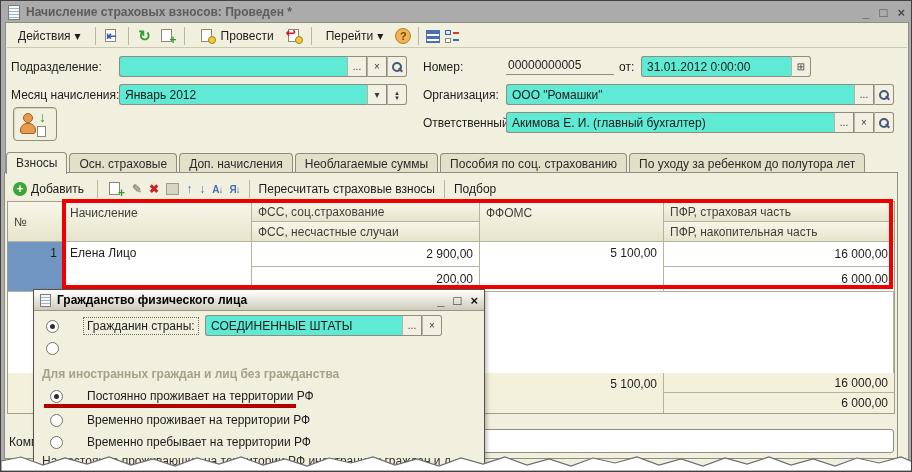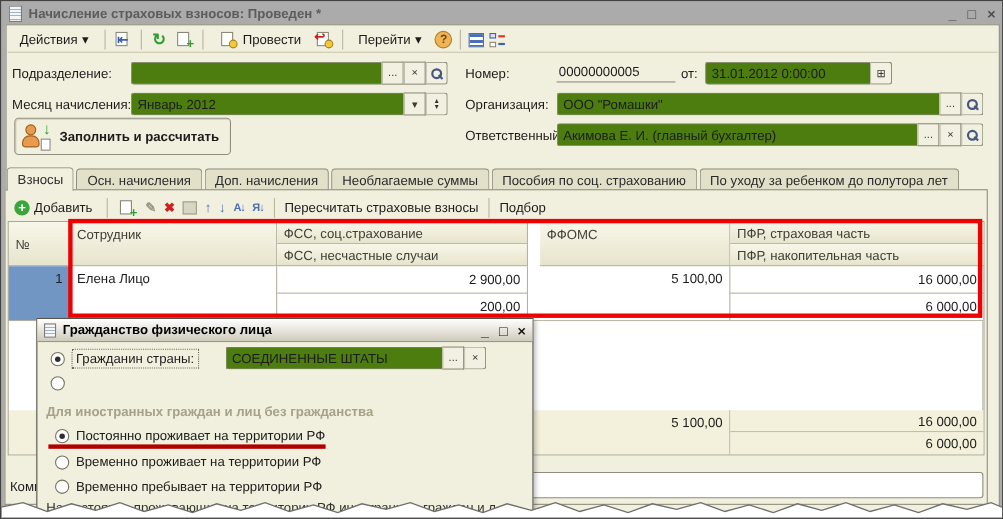--- a/index.html
+++ b/index.html
@@ -34,21 +34,21 @@
   .chk-ico{width:14px;height:13px;position:relative;}
   .chk-ico i{position:absolute;display:block;}
   .chk-ico .a{width:6px;height:5px;border:1px solid #3f64aa;left:0;top:0;background:#dbe4f5;}
   .chk-ico .b{width:6px;height:2px;background:#d23b2f;right:0;top:2px;}
   .chk-ico .c{width:6px;height:5px;border:1px solid #8a8876;left:0;bottom:0;background:#fff;}
   .chk-ico .d{width:6px;height:2px;background:#3f64aa;right:0;bottom:2px;}
 
   
   .lbl{white-space:nowrap;color:#1c1c1c;}
   .frow{display:flex;height:21px;}
-  .inp{flex:1;background:#4d7c0f;border:1px solid #8f8d7d;border-right:none;border-radius:3px 0 0 3px;
+  .inp{flex:1;background:#5eead4;border:1px solid #8f8d7d;border-right:none;border-radius:3px 0 0 3px;
        padding:0 5px;display:flex;align-items:center;white-space:nowrap;overflow:hidden;}
   .fbtn{min-width:20px;padding:0 2px;background:#f2f0e0;border:1px solid #8f8d7d;border-left:1px solid #b5b2a0;
         display:flex;align-items:center;justify-content:center;font-size:10px;color:#3a3a3a;}
   .fbtn.last{border-radius:0 3px 3px 0;}
   .mag{position:relative;width:12px;height:12px;}
   .mag::before{content:"";position:absolute;width:6px;height:6px;border:2px solid #46567e;border-radius:50%;left:1px;top:1px;}
   .mag::after{content:"";position:absolute;width:5px;height:2px;background:#46567e;transform:rotate(45deg);left:7px;top:8px;}
   .spin{display:flex;flex-direction:column;justify-content:center;line-height:5px;font-size:7px;color:#333;}
   .underval{border-bottom:1px solid #8f8d7d;padding:2px 2px;min-width:108px;}
 
@@ -97,21 +97,21 @@
 
   
   .dialog{left:32px;top:288px;width:452px;height:184px;background:#f1efde;border:1px solid #55534a;
           z-index:50;box-shadow:2px 2px 4px rgba(0,0,0,0.25);}
   .dtitle{position:absolute;left:0;top:0;width:100%;height:21px;background:linear-gradient(#ffffff,#cfcbbb);
           border-bottom:1px solid #9a9887;display:flex;align-items:center;gap:6px;padding:0 6px;}
   .dtitle .ttl{font-weight:bold;color:#000;white-space:nowrap;}
   .dwinbtns{margin-left:auto;display:flex;gap:9px;font-weight:bold;color:#111;font-size:13px;}
   .radio{width:13px;height:13px;border-radius:50%;border:1px solid #75725f;background:#fff;position:relative;flex:none;}
   .radio.sel::after{content:"";position:absolute;inset:3px;border-radius:50%;background:#2e2e2e;}
-  .drow{position:absolute;display:flex;align-items:center;gap:6px;white-space:nowrap;}
+  .drow{position:absolute;display:flex;align-items:center;gap:24px;white-space:nowrap;}
   .dotted{border:1px dotted #6f6d5e;padding:1px 3px;}
   .grp{font-weight:bold;color:#a6a28a;}
   .dfoot{color:#33332c;white-space:nowrap;overflow:hidden;width:408px;}
 
   .tear{left:0;bottom:0;width:912px;height:18px;z-index:100;}
 </style>
 </head>
 <body>
 
 <div class="stage">
@@ -201,21 +201,20 @@
     </span>
   </div>
 
   <div class="abs bigbtn" style="left:12px;top:106px;">
     <span class="person">
       <span class="arr">↓</span>
       <span class="head"></span>
         <span class="body"></span>
         <span class="doc"></span>
     </span>
-    <span>Заполнить и рассчитать</span>
   </div>
 
   <div class="abs lbl" style="left:422px;top:59px;">Номер:</div>
   <div class="abs underval" style="left:505px;top:55px;">00000000005</div>
   <div class="abs lbl" style="left:618px;top:59px;">от:</div>
   <div class="abs frow" style="left:640px;top:55px;width:170px;">
     <span class="inp">31.01.2012 0:00:00</span>
     <span class="fbtn last">
         <span>⊞</span>
       </span>
@@ -235,21 +234,21 @@
     <span class="inp">Акимова Е. И. (главный бухгалтер)</span>
     <span class="fbtn">...</span>
     <span class="fbtn">×</span>
     <span class="fbtn last">
         <span class="mag"></span>
       </span>
   </div>
 
   <div class="abs tabs">
     <span class="tab active">Взносы</span>
-    <span class="tab">Осн. начисления</span>
+    <span class="tab">Осн. страховые</span>
     <span class="tab">Доп. начисления</span>
     <span class="tab">Необлагаемые суммы</span>
     <span class="tab">Пособия по соц. страхованию</span>
     <span class="tab">По уходу за ребенком до полутора лет</span>
   </div>
   <div class="abs panel"></div>
 
   <div class="abs subbar">
     <span class="tbtn" style="padding:1px 3px;">
       <span class="add-ico">+</span>
@@ -269,23 +268,23 @@
     <span class="sort">Я↓</span>
     <span class="tsep"></span>
     <span>Пересчитать страховые взносы</span>
     <span class="tsep"></span>
     <span>Подбор</span>
   </div>
 
   <div class="abs grid">
 
     <div class="cell hcell" style="grid-row:span 2;">№</div>
-    <div class="cell hcell topal" style="grid-row:span 2;">Сотрудник</div>
+    <div class="cell hcell topal" style="grid-row:span 2;">Начисление</div>
     <div class="cell hcell">ФСС, соц.страхование</div>
-    <div class="cell hcell topal" style="grid-row:span 2;margin-left:11px;">ФФОМС</div>
+    <div class="cell hcell topal" style="grid-row:span 2;">ФФОМС</div>
     <div class="cell hcell" style="border-right:none;">ПФР, страховая часть</div>
     <div class="cell hcell">ФСС, несчастные случаи</div>
     <div class="cell hcell" style="border-right:none;">ПФР, накопительная часть</div>
 
     <div class="cell num rowsel" style="grid-row:span 2;align-items:flex-start;padding-top:4px;">1</div>
     <div class="cell topal" style="grid-row:span 2;">Елена Лицо</div>
     <div class="cell num">2 900,00</div>
     <div class="cell topal num" style="grid-row:span 2;align-items:flex-start;">5 100,00</div>
     <div class="cell num" style="border-right:none;">16 000,00</div>
     <div class="cell num">200,00</div>

